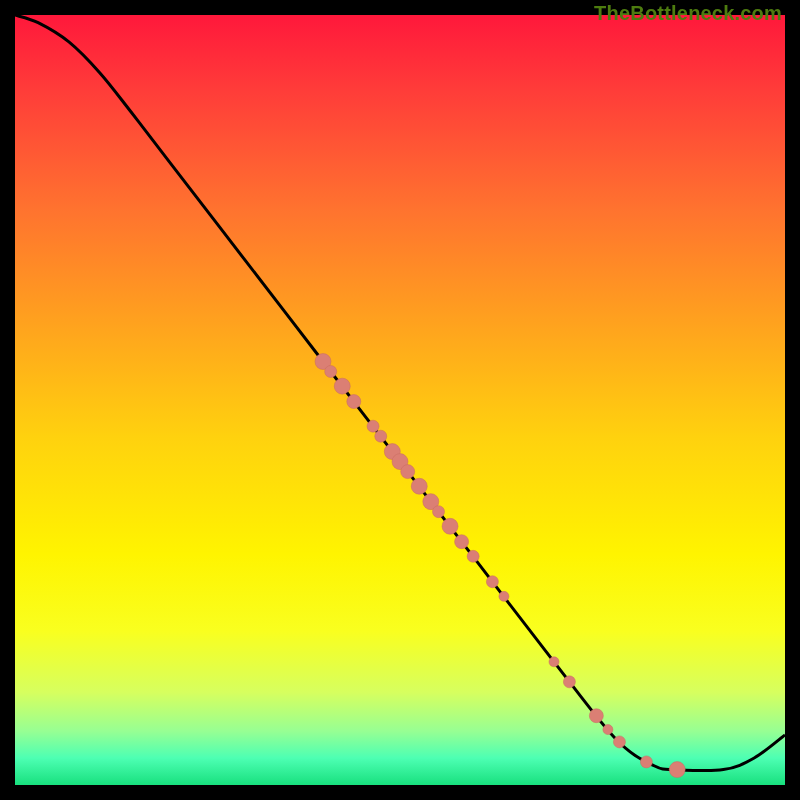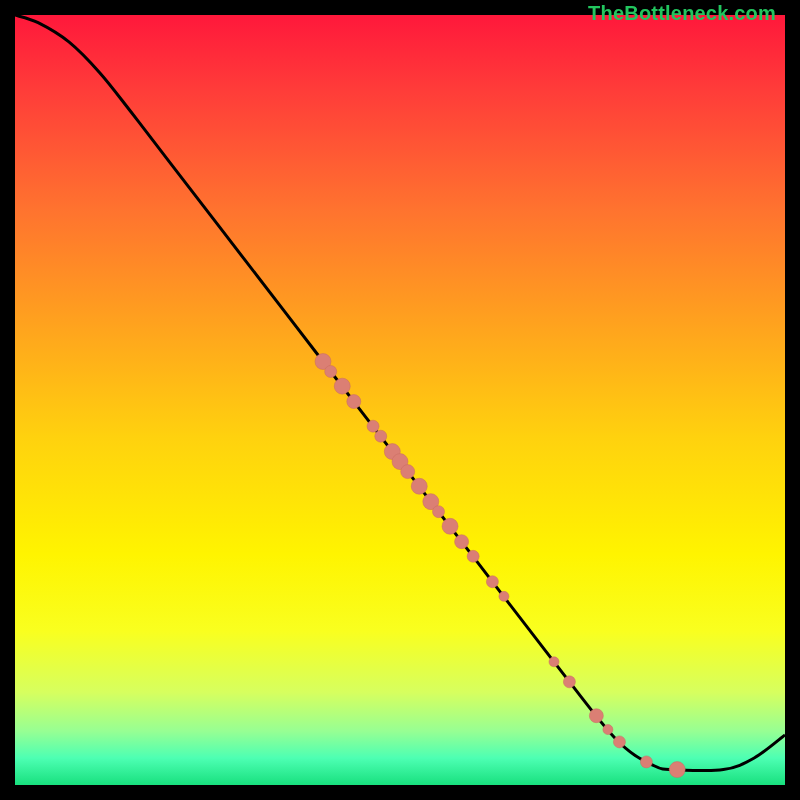--- a/index.html
+++ b/index.html
@@ -21,25 +21,25 @@
   .plot {
     position: absolute;
     left: 0;
     top: 0;
     width: 770px;
     height: 770px;
   }
   .watermark {
     position: absolute;
     top: 2px;
-    right: 24px;
+    right: 18px;
     font-family: Arial, Helvetica, sans-serif;
     font-size: 20px;
     font-weight: 600;
-    color: #22c55e;
+    color: #4d7c0f;
     letter-spacing: 0.2px;
   }
   svg {
     display: block;
   }
 </style>
 </head>
 <body>
 
 <div class="frame">

